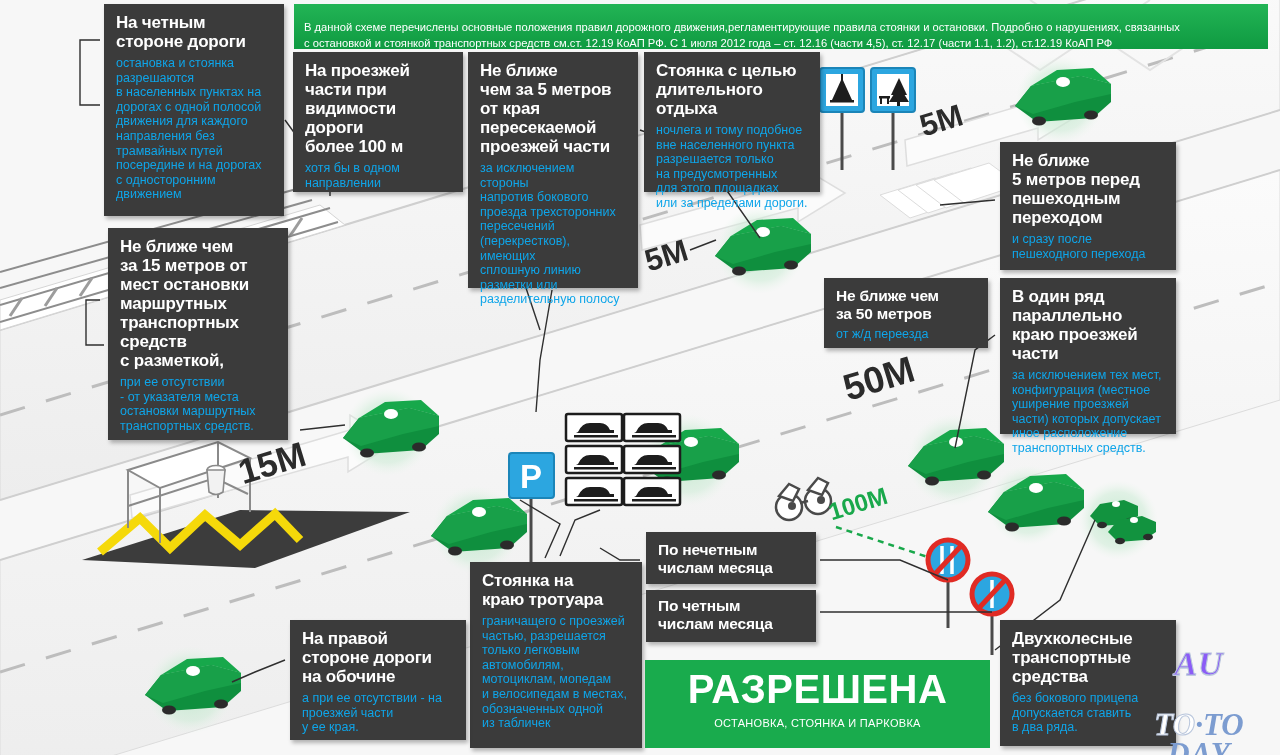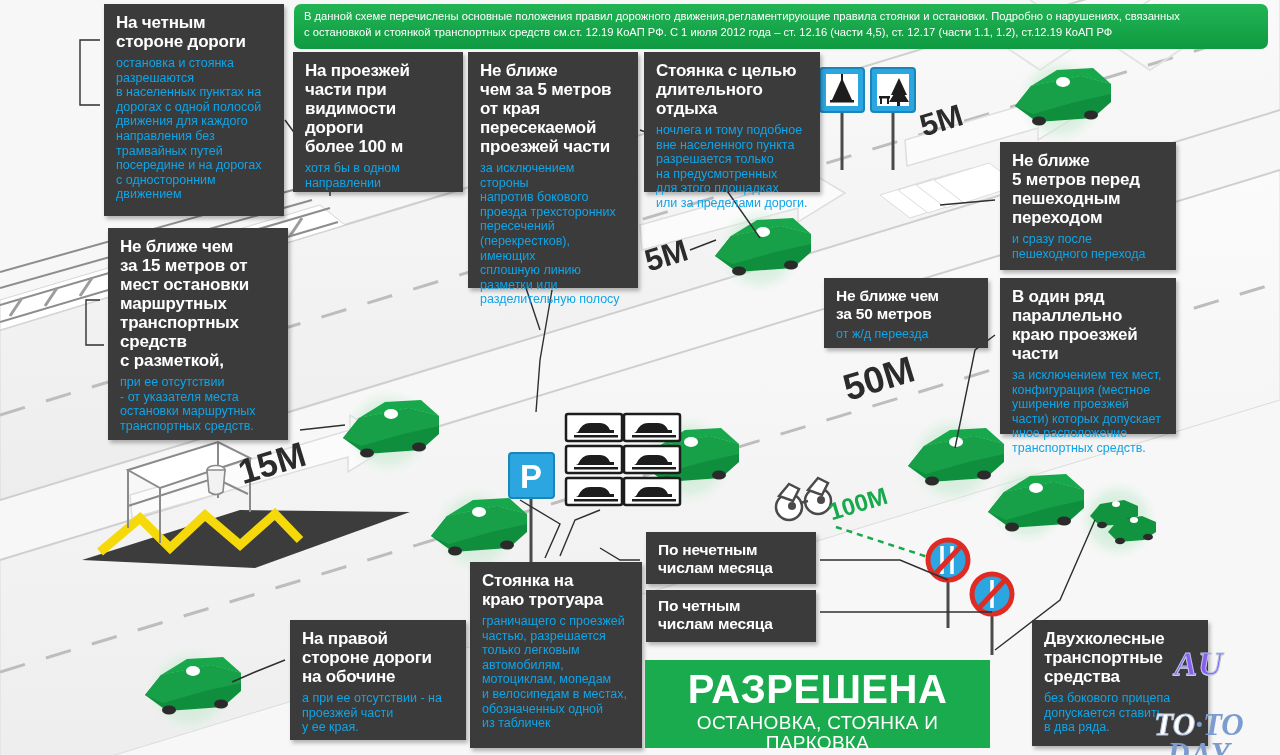--- a/index.html
+++ b/index.html
@@ -40,35 +40,34 @@
     font-weight:normal;
   }
   .card.small .t{font-size:15.5px;line-height:17.5px;}
 
   
   .greenbar{
     position:absolute;background:#18a84b;color:#fff;box-sizing:border-box;
   }
   #top-banner{
     left:294px;top:4px;width:974px;height:45px;
-    padding:5px 10px 0 10px;
+    padding:16px 10px 0 10px;
     font-size:11.2px;line-height:15.5px;white-space:pre-line;
     background:linear-gradient(#22b455,#0f9a41);
-    border-radius:7px;
   }
   #bottom-banner{
     left:645px;top:660px;width:345px;height:88px;
     padding:7px 0 0 0;text-align:center;
     background:#19ab4d;
   }
   #bottom-banner .big{
     font-size:40px;font-weight:bold;letter-spacing:.5px;line-height:44px;
   }
   #bottom-banner .sub{
-    font-size:19px;font-weight:normal;letter-spacing:.3px;line-height:20px;margin-top:2px;
+    font-size:11px;font-weight:normal;letter-spacing:.3px;line-height:20px;margin-top:2px;
   }
 
   
   .dist{
     position:absolute;color:#2b2b2b;font-weight:bold;
     font-family:"Liberation Sans","DejaVu Sans",sans-serif;
   }
   #d15{left:238px;top:443px;font-size:35px;transform:rotate(-17deg);}
   #d5a{left:645px;top:238px;font-size:31px;transform:rotate(-17deg);}
   #d5b{left:920px;top:103px;font-size:31px;transform:rotate(-17deg);}
@@ -477,21 +476,21 @@
 
   <div class="card" style="left:290px;top:620px;width:176px;height:120px;">
     <div class="t">На правой
 стороне дороги
 на обочине</div>
     <div class="b">а при ее отсутствии - на
 проезжей части
 у ее края.</div>
   </div>
 
-  <div class="card" style="left:1032px;top:620px;width:176px;height:126px;">
+  <div class="card" style="left:1000px;top:620px;width:176px;height:126px;">
     <div class="t">Двухколесные
 транспортные
 средства</div>
     <div class="b">без бокового прицепа
 допускается ставить
 в два ряда.</div>
   </div>
 
   <div class="greenbar" id="bottom-banner">
     <div class="big">РАЗРЕШЕНА</div>

